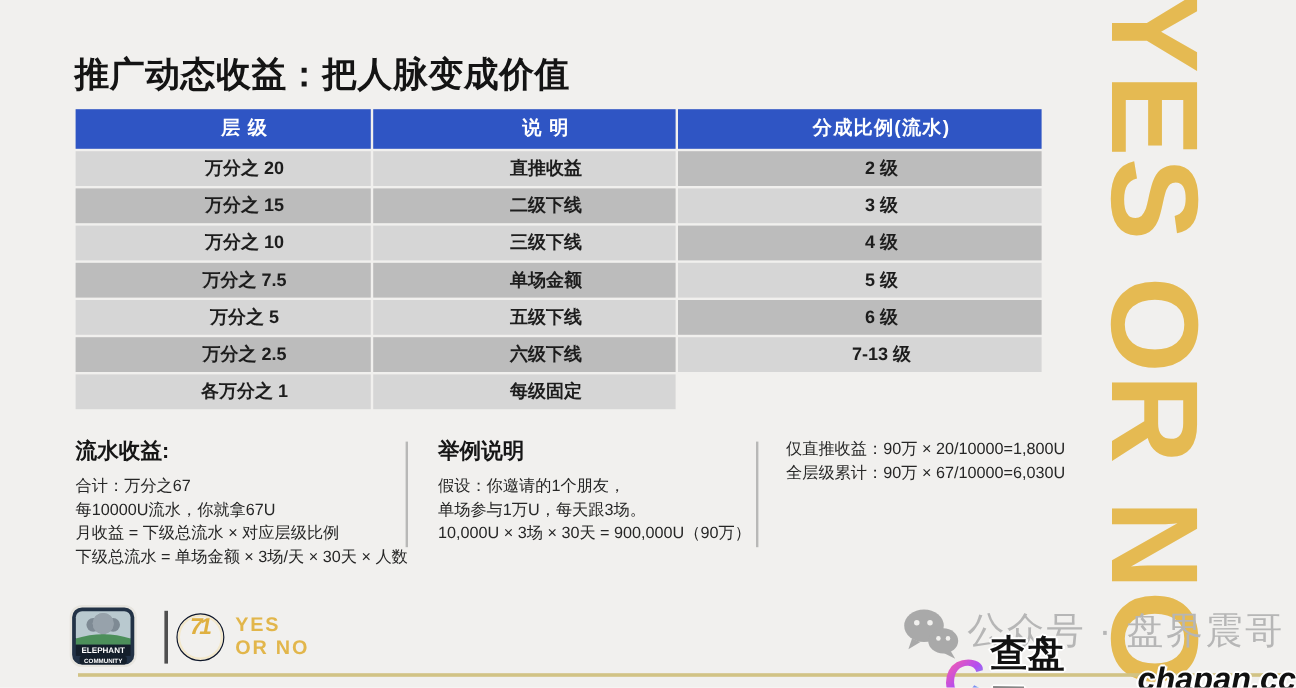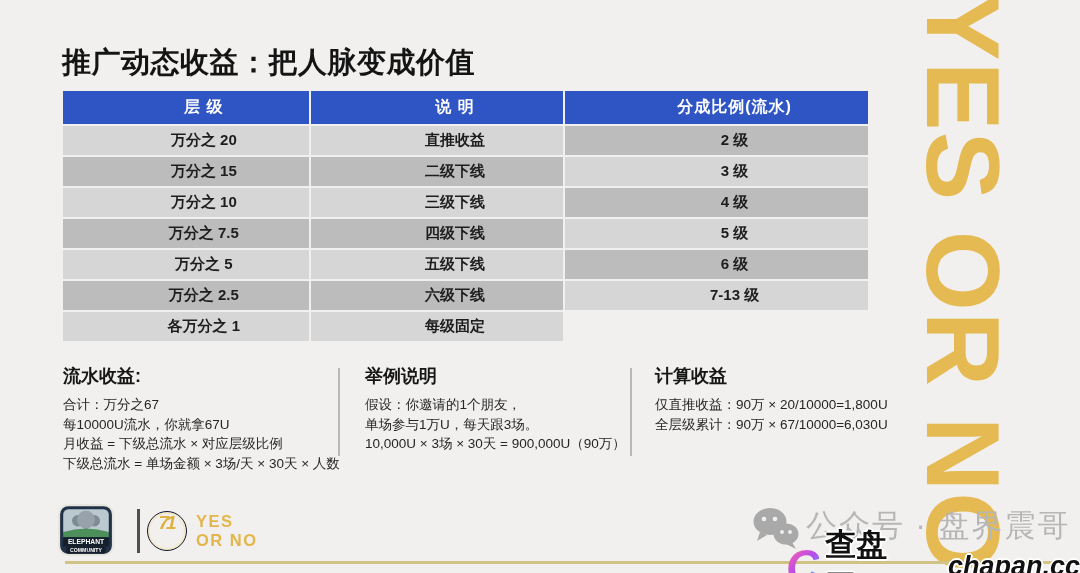--- a/index.html
+++ b/index.html
@@ -72,21 +72,21 @@
     <div class="cell row-dark">2 级</div>
     <div class="cell row-dark">万分之 15</div>
     <div class="cell row-dark">二级下线</div>
 
     <div class="cell row-light">3 级</div>
     <div class="cell row-light">万分之 10</div>
     <div class="cell row-light">三级下线</div>
 
     <div class="cell row-dark">4 级</div>
     <div class="cell row-dark">万分之 7.5</div>
-    <div class="cell row-dark">四级下线</div>
+    <div class="cell row-dark">单场金额</div>
 
     <div class="cell row-light">5 级</div>
     <div class="cell row-light">万分之 5</div>
     <div class="cell row-light">五级下线</div>
 
     <div class="cell row-dark">6 级</div>
     <div class="cell row-dark">万分之 2.5</div>
     <div class="cell row-dark">六级下线</div>
 
     <div class="cell row-light">7-13 级</div>
@@ -107,21 +107,20 @@
   <div class="sec" style="left:365px;top:364px;">
     <div class="sec-title">举例说明</div>
     <div class="sec-line">假设：你邀请的1个朋友，</div>
     <div class="sec-line">单场参与1万U，每天跟3场。</div>
     <div class="sec-line">10,000U × 3场 × 30天 = 900,000U（90万）</div>
   </div>
 
   <div class="sec-divider" style="left:630px;top:368px;height:88px;"></div>
 
   <div class="sec" style="left:655px;top:364px;">
-    <div class="sec-title">计算收益</div>
     <div class="sec-line">仅直推收益：90万 × 20/10000=1,800U</div>
     <div class="sec-line">全层级累计：90万 × 67/10000=6,030U</div>
   </div>
 
   <div class="badge">
     <svg width="58" height="54" viewBox="0 0 56 52">
       <rect x="2" y="2" width="52" height="48" rx="9" fill="#223246" stroke="#e7e5df" stroke-width="2"></rect>
       <rect x="6" y="6" width="44" height="26" rx="5" fill="#b9c9cf"></rect>
       <circle cx="20" cy="17" r="5.5" fill="#7e8a94"></circle>
       <circle cx="36" cy="17" r="5.5" fill="#7e8a94"></circle>

